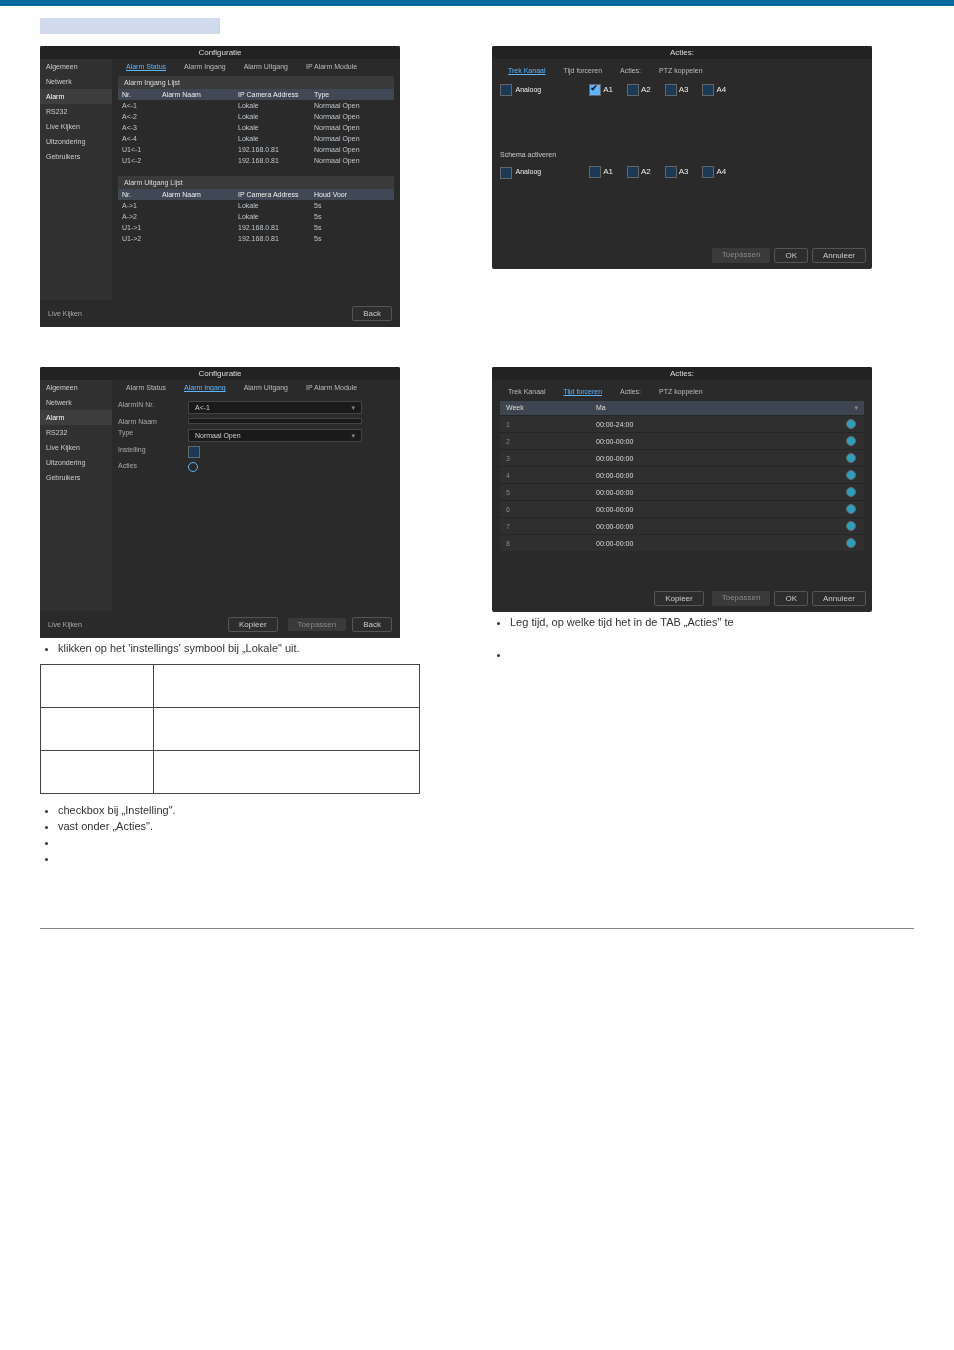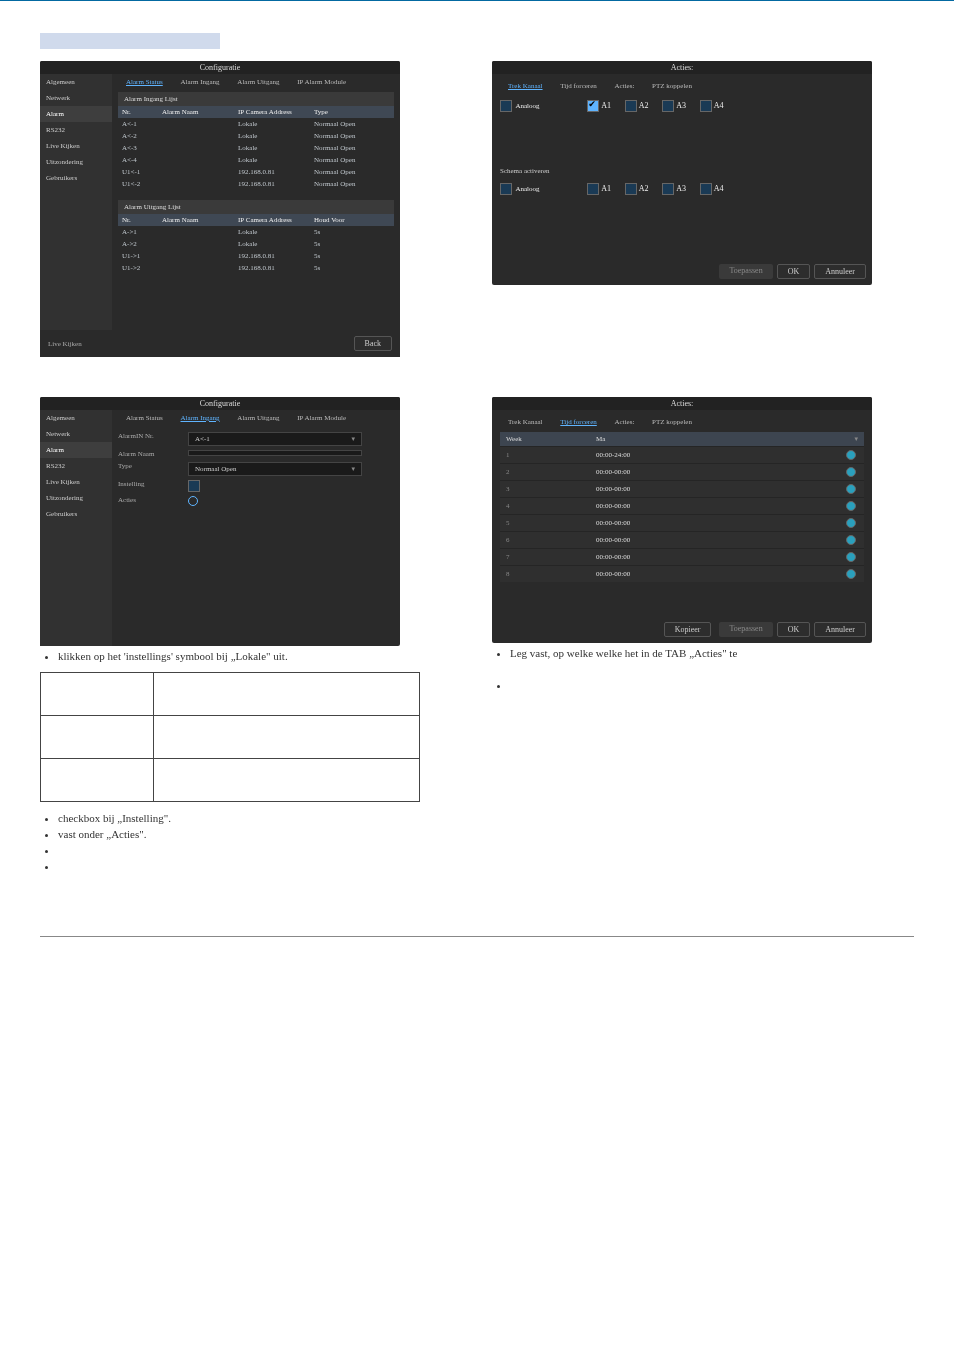--- a/index.html
+++ b/index.html
@@ -1,16 +1,16 @@
 <!DOCTYPE html>
 <html><head>
 <meta charset="utf-8">
 <style>
   body { margin:0; font-family: Arial, sans-serif; font-size:10px; color:#333; background:#fff; width:954px; }
-  .page { padding:32px 40px; border-top:1px solid #0369a1;font-family:Liberation Serif, serif; }
+  .page { padding:12px 40px; border-top:6px solid #0369a1; }
   .section-bar { display:inline-block; background:#d0daec; color:#d0daec; width:180px; height:16px; margin-bottom:10px;}
   .columns { display:flex; gap:30px; }
   .col { flex:1; }
   
   .dvr { background:#2a2a2a; color:#ddd; font-size:7px; border-radius:2px; }
   .dvr-title { text-align:center; padding:2px 0; background:#222; font-size:8px; border-top-left-radius:2px; border-top-right-radius:2px;}
   .dvr-body { display:flex; }
   .sidebar { width:72px; background:#313131; }
   .sidebar .sb-item { padding:4px 6px; color:#ccc; }
   .sidebar .sb-item.active { background:#3e3e3e; color:#fff; }
@@ -253,20 +253,28 @@
                   <div style="flex: 1 1 0%;"><span class="ck"></span></div>
                 </div>
                 <div style="display: flex; padding: 2px 0px;">
                   <div style="width: 70px; color: rgb(170, 170, 170);">Acties</div>
                   <div style="flex: 1 1 0%;"><span class="gear"></span></div>
                 </div>
               </div>
             <div style="height:130px;"></div>
           </div>
         </div>
+        <div style="display:flex; justify-content:space-between; align-items:center; padding:6px 8px; background:#2a2a2a;">
+          <span style="color:#aaa;">Live Kijken</span>
+          <span>
+            <span class="btn dk">Kopieer</span>
+            <span class="btn muted">Toepassen</span>
+            <span class="btn dk">Back</span>
+          </span>
+        </div>
       </div>
 
       <ul class="b">
         <li>klikken op het 'instellings' symbool bij „Lokale" uit.</li>
       </ul>
 
       <table class="doc-table">
         <tbody>
             <tr>
               <td class="l"></td>
@@ -351,21 +359,21 @@
         </div>
         <div class="footer-bar">
           <span class="btn dk">Kopieer</span>
           <span class="btn muted">Toepassen</span>
           <span class="btn dk">OK</span>
           <span class="btn dk">Annuleer</span>
         </div>
       </div>
 
       <ul class="b">
-        <li>Leg vast, op welke welke het in de TAB „Acties" te</li>
+        <li>Leg tijd, op welke tijd het in de TAB „Acties" te</li>
       </ul>
       <ul class="b" style="margin-top:20px;">
         <li></li>
       </ul>
     </div>
   </div>
 
   <div class="hr-bot"></div>
 </div>
 

